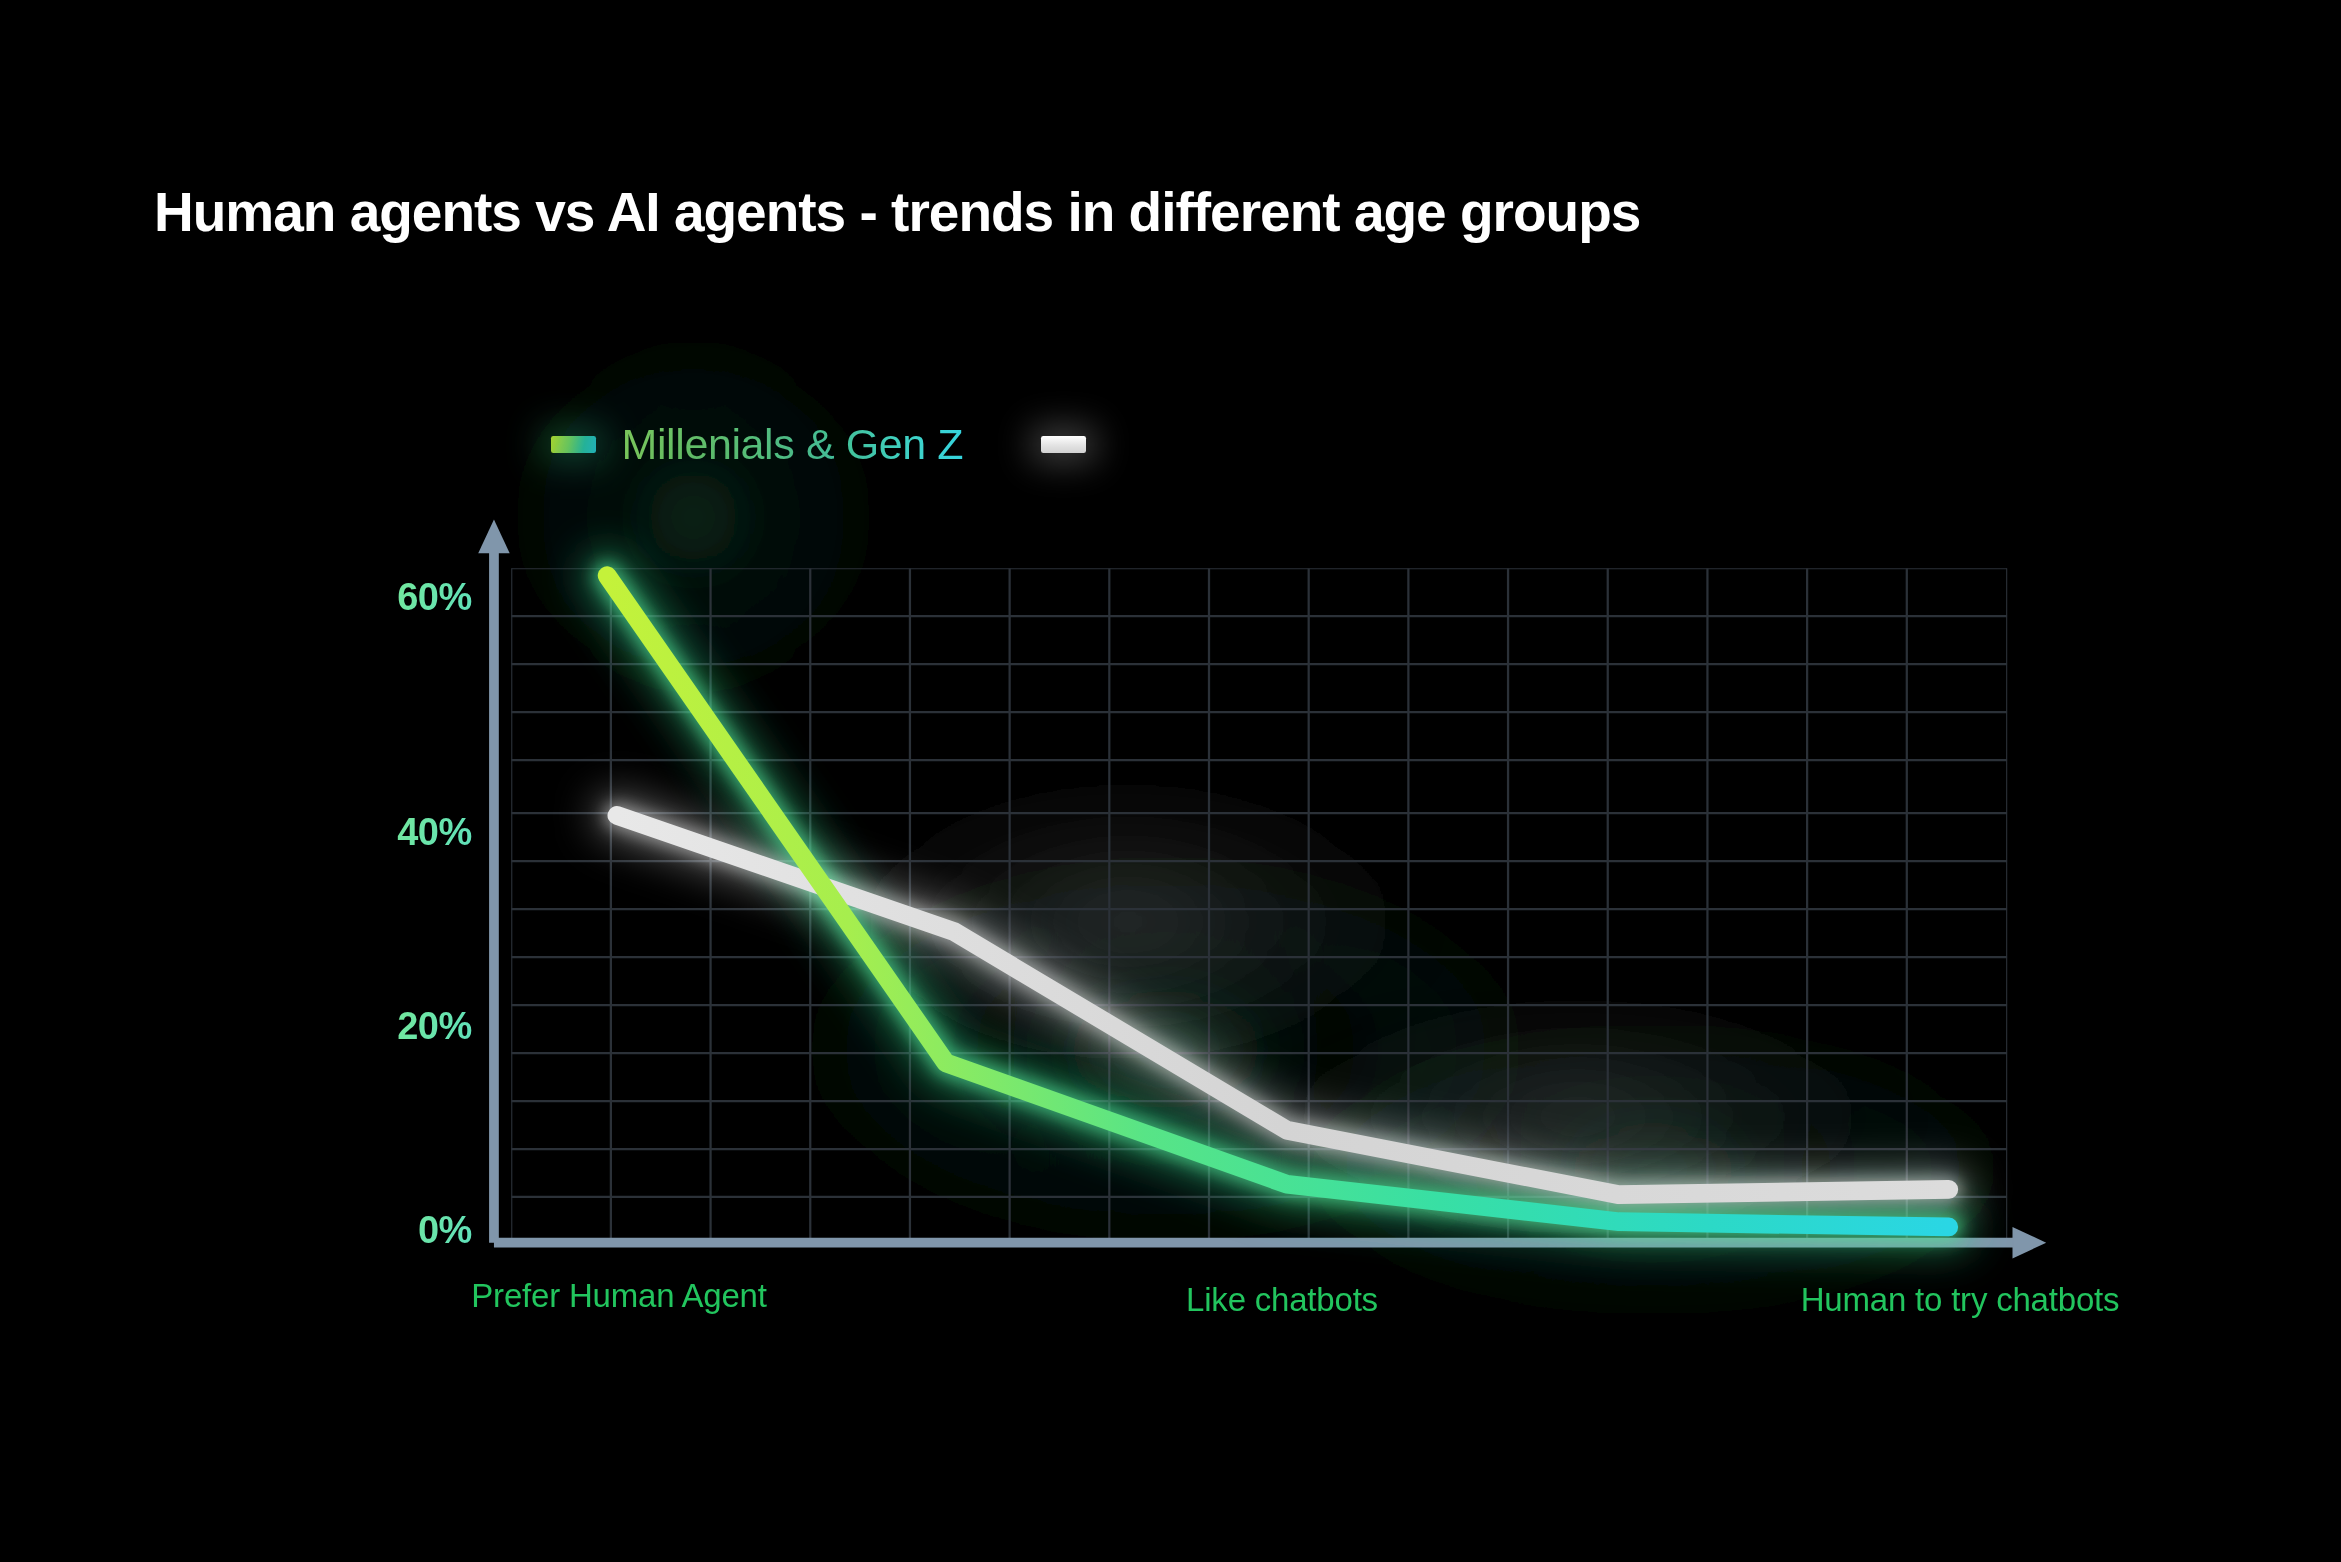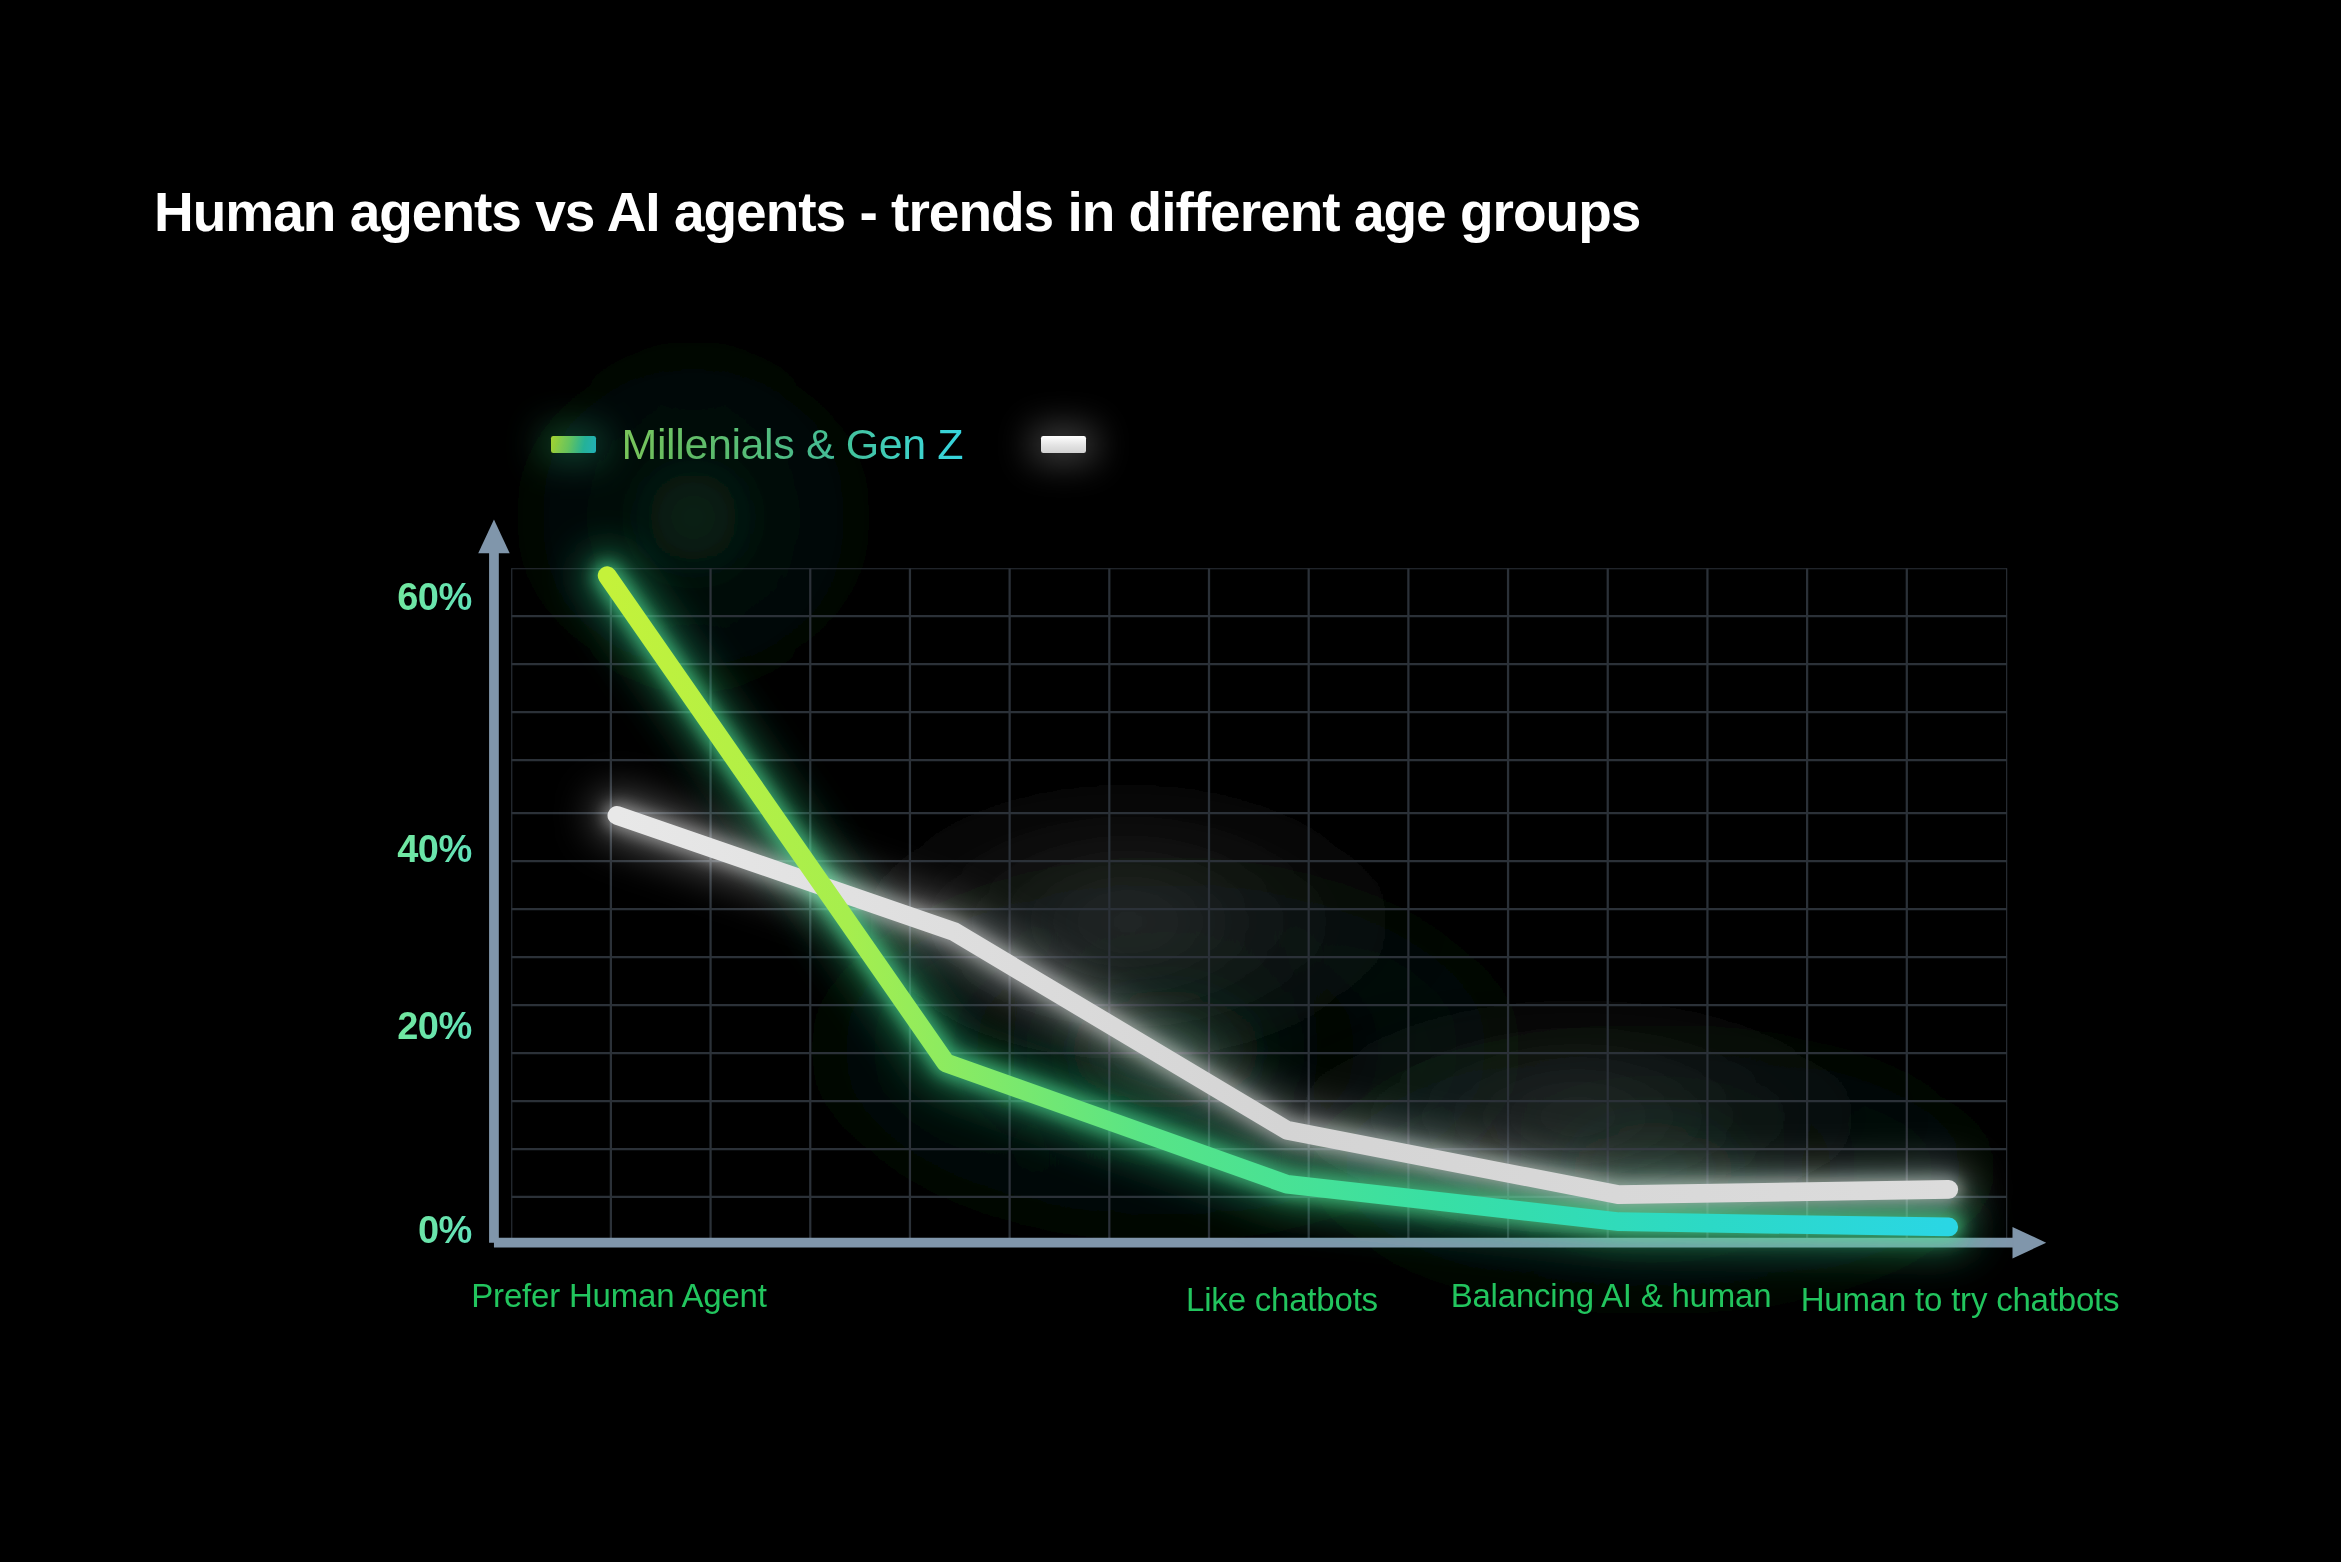--- a/index.html
+++ b/index.html
@@ -162,24 +162,23 @@
         <polyline points="768,1088 1218,1243 1662,1508 2105,1594 2545,1587" stroke="#ffffff" stroke-opacity="0.45" stroke-width="34" filter="url(#blurSm)"></polyline>
         <polyline points="755,768 1207,1418 1662,1580 2105,1630 2545,1637" stroke="#55e49a" stroke-opacity="0.60" stroke-width="36" filter="url(#blurSm)"></polyline>
       </g>
 
       <polyline points="768,1088 1218,1243 1662,1508 2105,1594 2545,1587" fill="none" stroke="url(#wLine)" stroke-width="25" stroke-linecap="round" stroke-linejoin="round"></polyline>
 
       <polyline points="755,768 1207,1418 1662,1580 2105,1630 2545,1637" fill="none" stroke="url(#gLine)" stroke-width="25" stroke-linecap="round" stroke-linejoin="round"></polyline>
     </svg>
 
     <div class="ytick" style="left:274px;top:576px;">60%</div>
-    <div class="ytick" style="left:274px;top:828px;">40%</div>
+    <div class="ytick" style="left:274px;top:811px;">40%</div>
     <div class="ytick" style="left:274px;top:1005px;text-decoration:underline;">20%</div>
     <div class="ytick" style="left:274px;top:1209px;">0%</div>
 
     <div class="xtick" style="left:417px;top:1278px;">Prefer Human Agent</div>
     <div class="xtick" style="left:1080px;top:1282px;">Like chatbots</div>
-    <div class="xtick" style="left:1409px;top:1278px;">Balancing AI &amp; human</div>
     <div class="xtick" style="left:1758px;top:1282px;">Human to try chatbots</div>
   </div>
 
 </div>
 
 
 </body></html>

